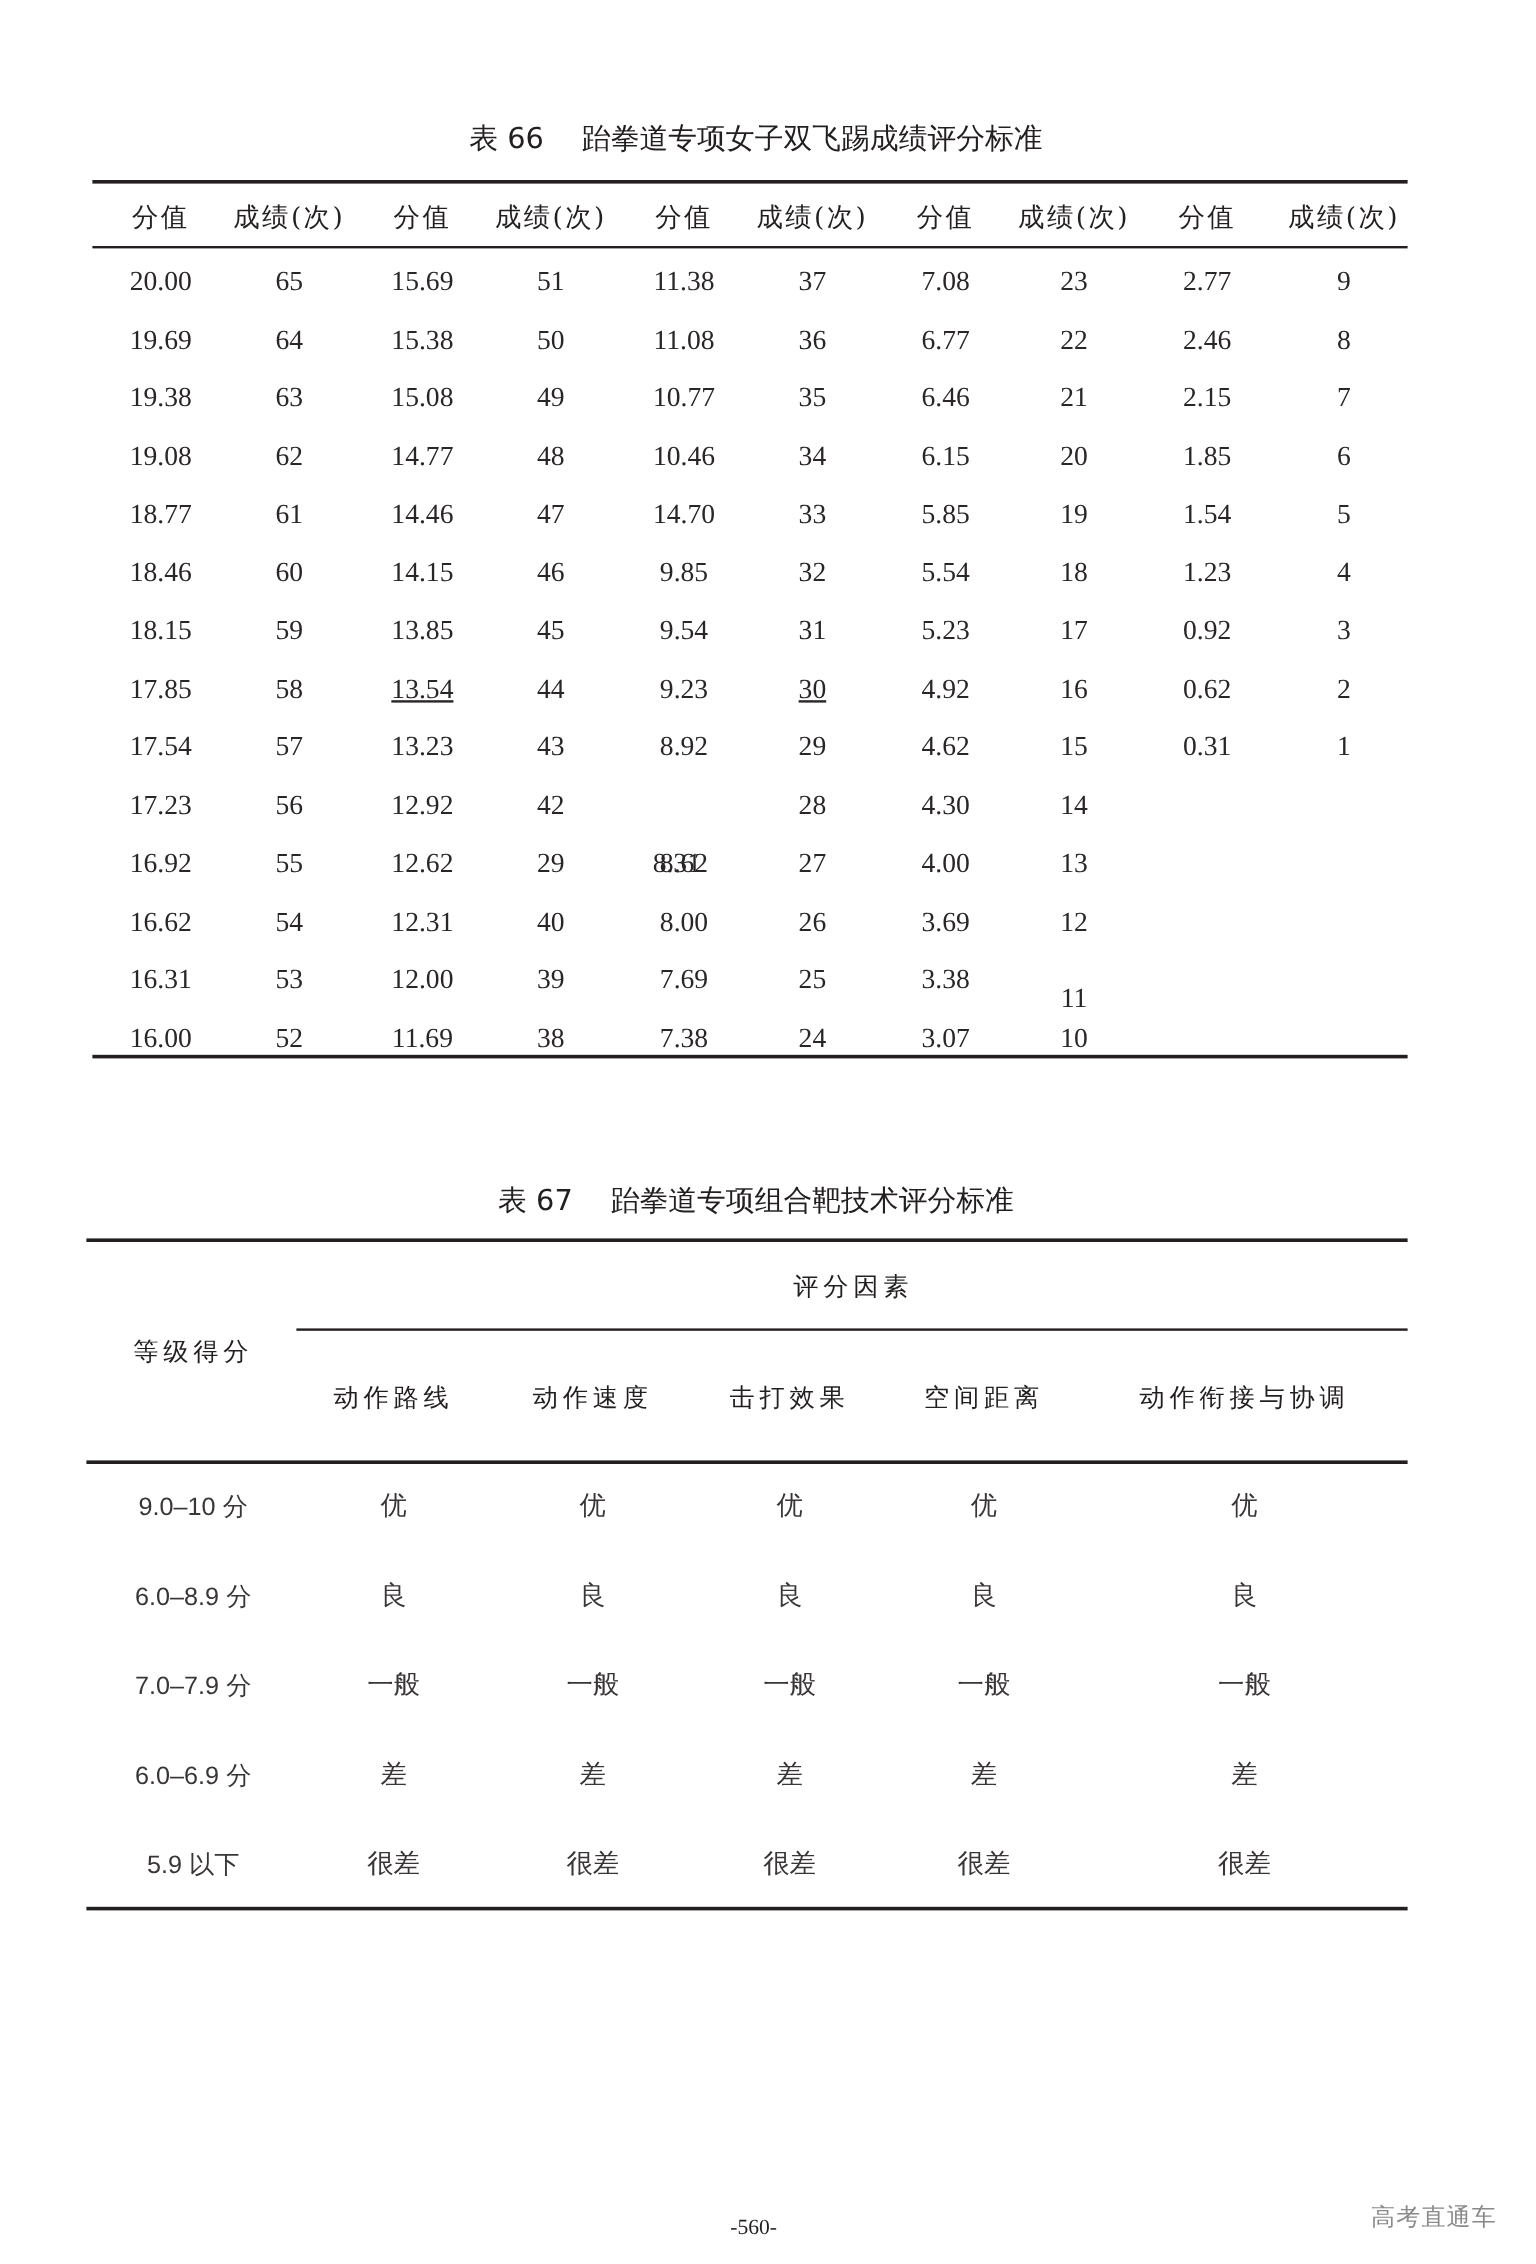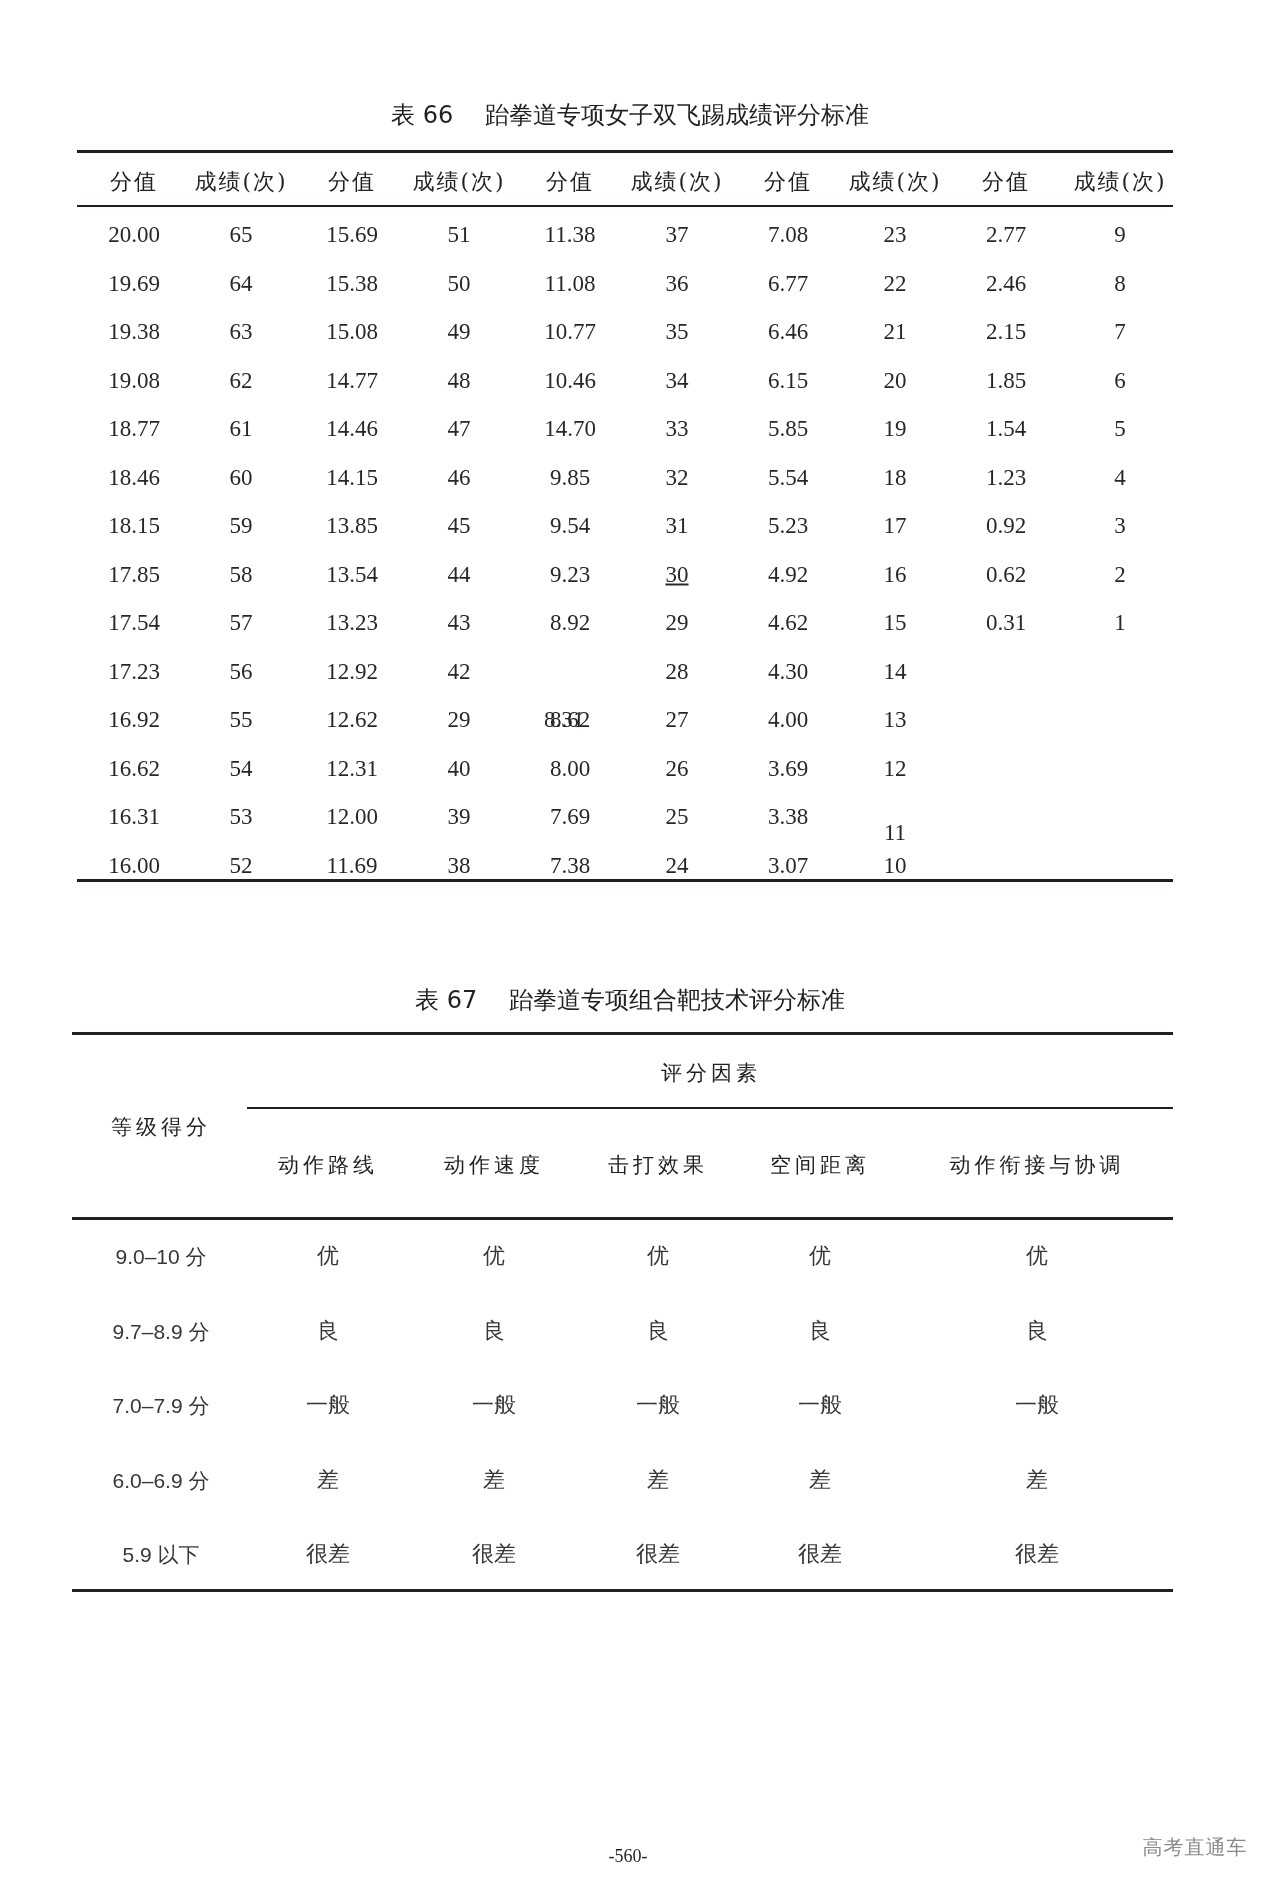--- a/index.html
+++ b/index.html
@@ -108,21 +108,21 @@
     <div class="cell num" style="left: 352px; top: 525px;">13.85</div>
     <div class="cell num" style="left: 459px; top: 525px;">45</div>
     <div class="cell num" style="left: 570px; top: 525px;">9.54</div>
     <div class="cell num" style="left: 677px; top: 525px;">31</div>
     <div class="cell num" style="left: 788px; top: 525px;">5.23</div>
     <div class="cell num" style="left: 895px; top: 525px;">17</div>
     <div class="cell num" style="left: 1006px; top: 525px;">0.92</div>
     <div class="cell num" style="left: 1120px; top: 525px;">3</div>
     <div class="cell num" style="left: 134px; top: 573.5px;">17.85</div>
     <div class="cell num" style="left: 241px; top: 573.5px;">58</div>
-    <div class="cell num" style="left: 352px; top: 573.5px;">13.54</div>
+    <div class="cell num" style="left: 352px; top: 573.5px; text-decoration: underline;">13.54</div>
     <div class="cell num" style="left: 459px; top: 573.5px;">44</div>
     <div class="cell num" style="left: 570px; top: 573.5px;">9.23</div>
     <div class="cell num" style="left: 677px; top: 573.5px; text-decoration: underline;">30</div>
     <div class="cell num" style="left: 788px; top: 573.5px;">4.92</div>
     <div class="cell num" style="left: 895px; top: 573.5px;">16</div>
     <div class="cell num" style="left: 1006px; top: 573.5px;">0.62</div>
     <div class="cell num" style="left: 1120px; top: 573.5px;">2</div>
     <div class="cell num" style="left: 134px; top: 622px;">17.54</div>
     <div class="cell num" style="left: 241px; top: 622px;">57</div>
     <div class="cell num" style="left: 352px; top: 622px;">13.23</div>
@@ -190,21 +190,21 @@
     <div class="cell hdr67" style="left: 1037px; top: 1165px;">动作衔接与协调</div>
   </div>
 <div class="rule" style="left:72px; width:1101px; top:1217px;"></div>
 <div id="t67-body">
     <div class="cell rowlabel" style="left: 161px; top: 1256px;">9.0–10 分</div>
     <div class="cell grade" style="left: 328px; top: 1256px;">优</div>
     <div class="cell grade" style="left: 494px; top: 1256px;">优</div>
     <div class="cell grade" style="left: 658px; top: 1256px;">优</div>
     <div class="cell grade" style="left: 820px; top: 1256px;">优</div>
     <div class="cell grade" style="left: 1037px; top: 1256px;">优</div>
-    <div class="cell rowlabel" style="left: 161px; top: 1330.5px;">9.7–8.9 分</div>
+    <div class="cell rowlabel" style="left: 161px; top: 1330.5px;">6.0–8.9 分</div>
     <div class="cell grade" style="left: 328px; top: 1330.5px;">良</div>
     <div class="cell grade" style="left: 494px; top: 1330.5px;">良</div>
     <div class="cell grade" style="left: 658px; top: 1330.5px;">良</div>
     <div class="cell grade" style="left: 820px; top: 1330.5px;">良</div>
     <div class="cell grade" style="left: 1037px; top: 1330.5px;">良</div>
     <div class="cell rowlabel" style="left: 161px; top: 1405px;">7.0–7.9 分</div>
     <div class="cell grade" style="left: 328px; top: 1405px;">一般</div>
     <div class="cell grade" style="left: 494px; top: 1405px;">一般</div>
     <div class="cell grade" style="left: 658px; top: 1405px;">一般</div>
     <div class="cell grade" style="left: 820px; top: 1405px;">一般</div>

